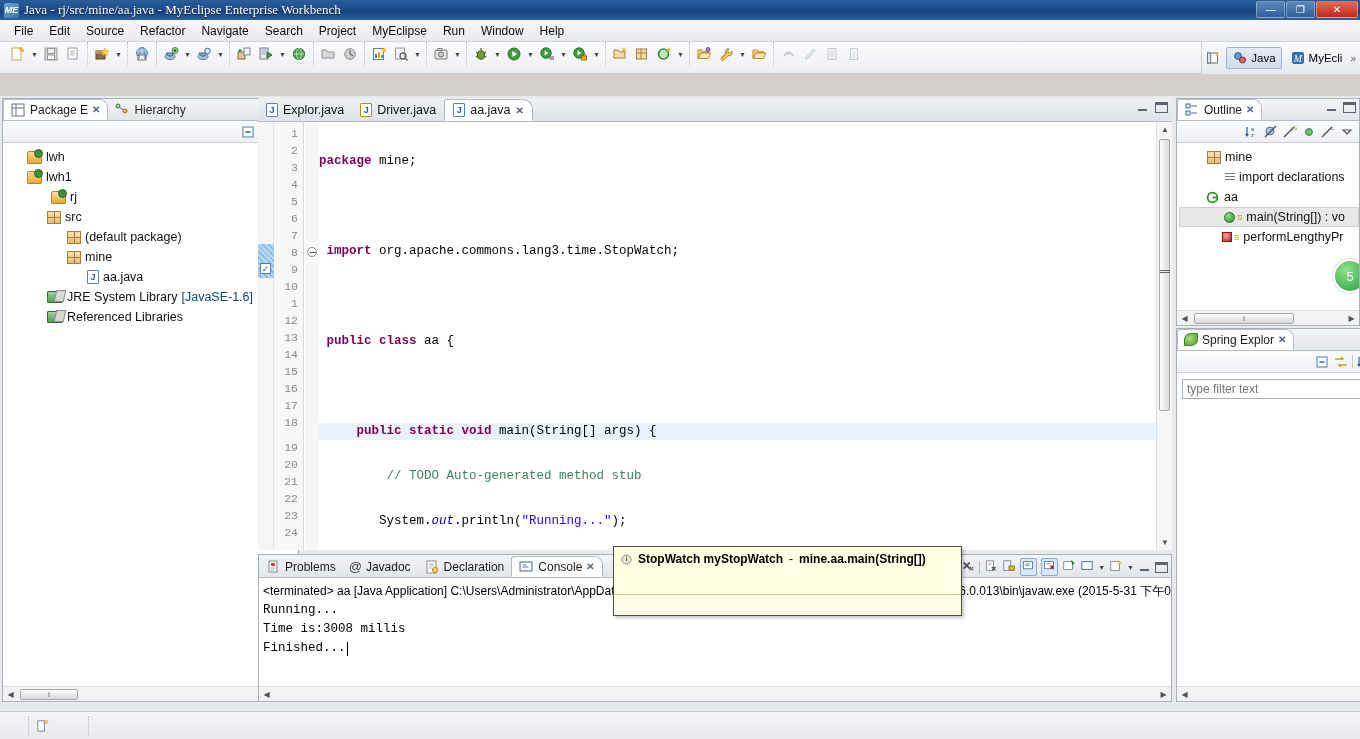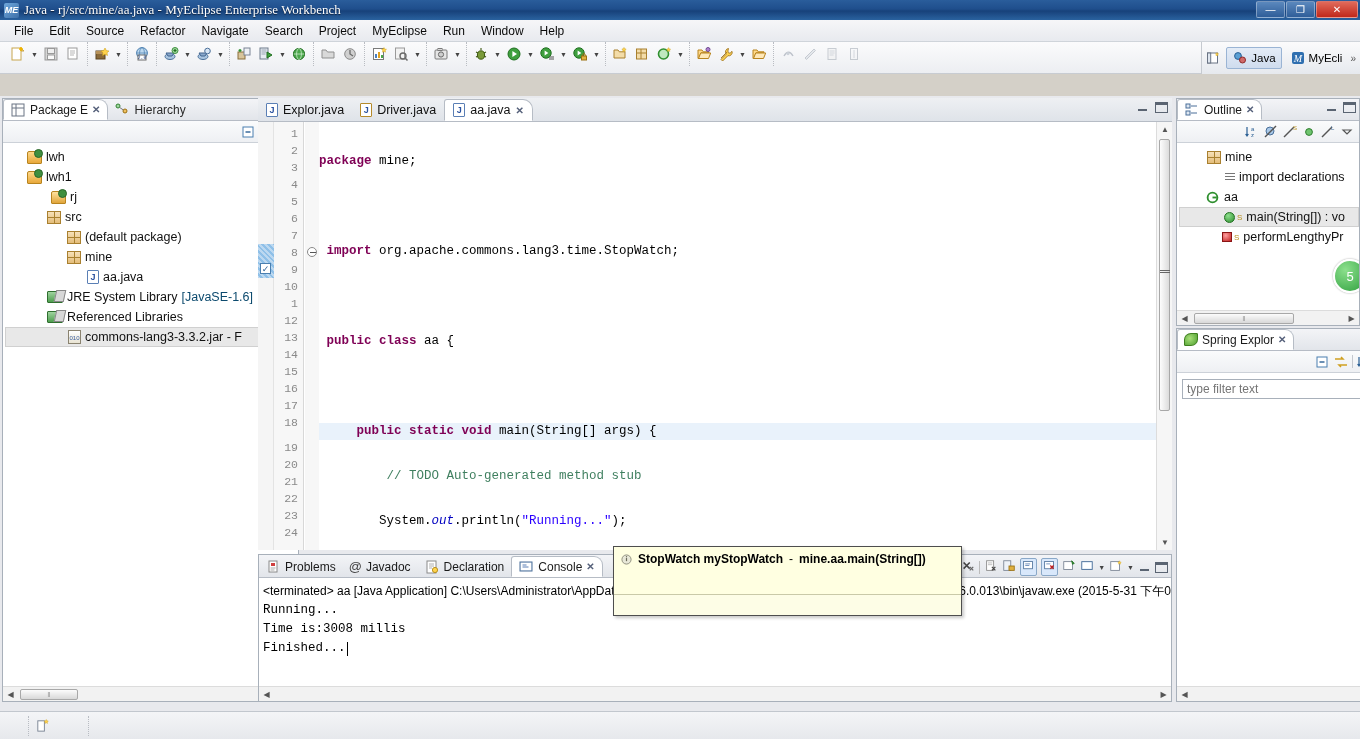--- a/index.html
+++ b/index.html
@@ -592,24 +592,20 @@
           <span class="lib-ico"></span>
           <span class="tlbl">JRE System Library</span>
           <span class="tlbl dim">[JavaSE-1.6]</span>
         </div>
 
         <div class="tnode" style="padding-left:44px;">
           <span class="lib-ico"></span>
           <span class="tlbl">Referenced Libraries</span>
         </div>
 
-        <div class="tnode sel" style="padding-left:62px; margin-left:2px; margin-right:2px;">
-          <span class="jar-ico">010</span>
-          <span class="tlbl">commons-lang3-3.3.2.jar - F</span>
-        </div>
 
       </div>
       <div class="hscroll">
         <div class="hs-arrow">◀</div>
         <div class="hs-thumb" style="width:58px;margin-left:2px;">‖</div>
         <div class="hs-arrow" style="position:absolute;right:0;">▶</div>
       </div>
     </div>
   </div>
 

